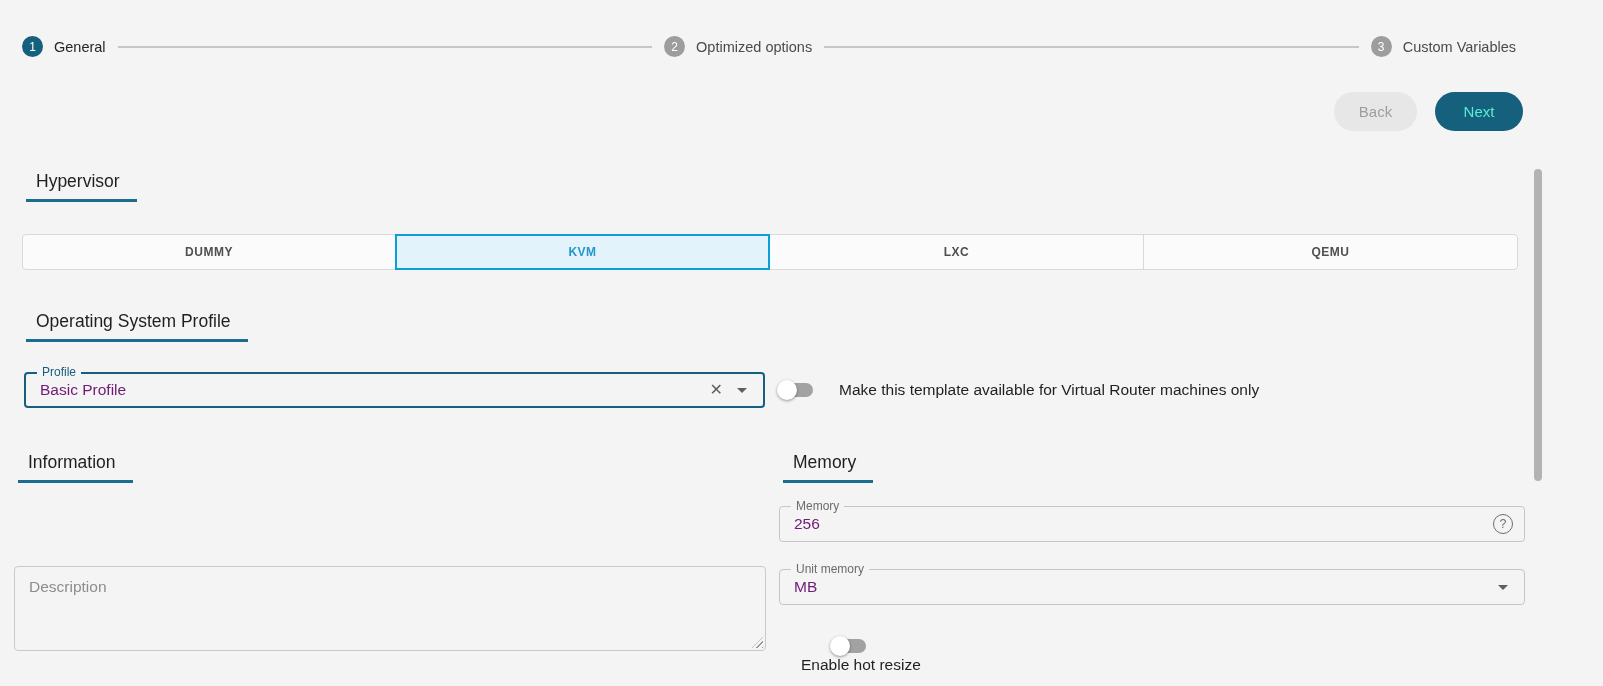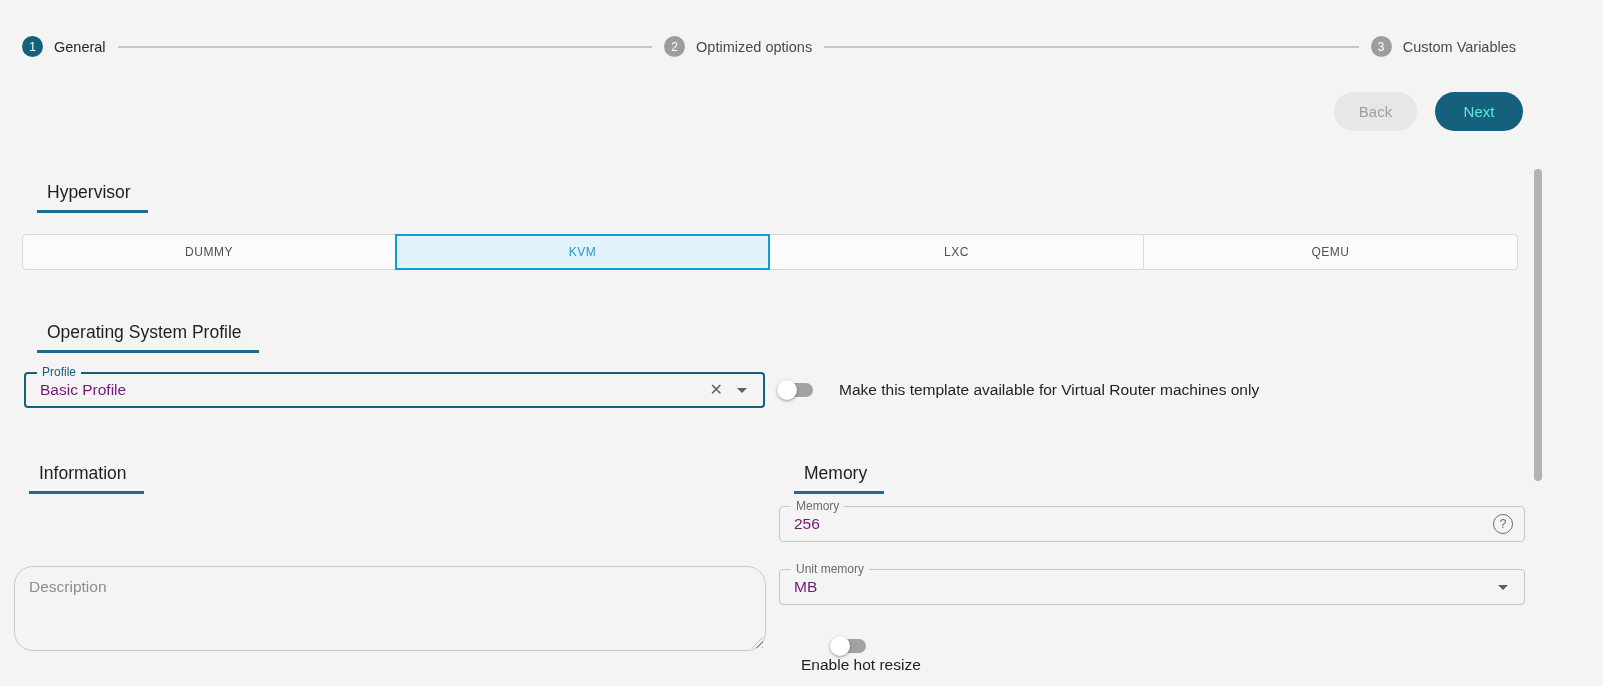--- a/index.html
+++ b/index.html
@@ -15,48 +15,48 @@
   .step.active .step-label{color:#262626;}
   .step-line{flex:1 1 auto;height:2px;background:#c6c6c6;margin:0 12px;}
 
   
   .actions{position:absolute;left:1334px;top:92px;display:flex;gap:18px;}
   .btn{height:39px;border:none;border-radius:20px;font-family:inherit;font-size:15px;cursor:pointer;padding:0;}
   .btn-back{width:83px;background:#e7e7e7;color:#9e9e9e;}
   .btn-next{width:88px;background:var(--primary,#15607d);color:#5eead4;}
 
   
-  .section-heading{position:absolute;margin:15px;font-size:17.5px;font-weight:400;color:#1f1f1f;padding:0 17px 7px 10px;border-bottom:3px solid var(--accent-underline,#1a6c90);}
+  .section-heading{position:absolute;margin:4px;font-size:17.5px;font-weight:400;color:#1f1f1f;padding:0 17px 7px 10px;border-bottom:3px solid var(--accent-underline,#1a6c90);}
   .h-hypervisor{left:22px;top:167px;}
   .h-os{left:22px;top:307px;}
   .h-info{left:14px;top:448px;}
   .h-memory{left:779px;top:448px;}
 
   
   .tabs{position:absolute;left:22px;top:234px;width:1496px;height:36px;display:grid;grid-template-columns:repeat(4,1fr);}
-  .tab{display:flex;align-items:center;justify-content:center;background:#fbfbfb;border:1px solid #d9d9d9;margin-left:-1px;font-size:12px;font-weight:400;letter-spacing:.5px;color:#4f4f4f;cursor:pointer;box-sizing:border-box;}
+  .tab{display:flex;align-items:center;justify-content:center;background:#fbfbfb;border:1px solid #d9d9d9;margin-left:-1px;font-size:12px;font-weight:700;letter-spacing:.5px;color:#4f4f4f;cursor:pointer;box-sizing:border-box;}
   .tab:first-child{margin-left:0;border-radius:4px 0 0 4px;}
   .tab:last-child{border-radius:0 4px 4px 0;}
   .tab.selected{background:var(--kvm-bg,#e3f3fb);border:2px solid var(--kvm-border,#0c9ed9);color:var(--kvm-text,#2497cb);z-index:1;}
 
   
   .field{position:absolute;border:1px solid #c6c6c6;border-radius:4px;background:transparent;box-sizing:border-box;}
   .field .flabel{position:absolute;top:-8px;left:11px;background:var(--page-bg,#f4f4f4);padding:0 5px;font-size:12px;line-height:14px;color:#6c6c6c;white-space:nowrap;}
   .field .fvalue{position:absolute;inset:0;width:100%;height:100%;box-sizing:border-box;border:none;background:transparent;font-family:inherit;font-size:15.5px;color:#701a75;padding:0 14px;outline:none;}
 
   .profile-field{left:24px;top:372px;width:741px;height:36px;border:2px solid var(--primary,#15607d);}
   .profile-field .flabel{color:var(--primary,#15607d);top:-9px;}
   .clear-x{position:absolute;right:40px;top:50%;transform:translateY(-50%);font-size:16px;color:#5f5f5f;cursor:pointer;line-height:1;}
   .caret{position:absolute;right:16px;top:50%;margin-top:-2px;width:0;height:0;border-left:5px solid transparent;border-right:5px solid transparent;border-top:5px solid #5f5f5f;cursor:pointer;}
 
   .name-field{left:14px;top:506px;width:752px;height:36px;border-color:#cdcdcd;}
   .name-field .flabel{color:#a3a3a3;}
   .name-field .fvalue{color:#a3a3a3;}
 
-  .desc-field{left:14px;top:566px;width:752px;height:85px;border-color:#c9c9c9;border-radius:19px;}
+  .desc-field{left:14px;top:566px;width:752px;height:85px;border-color:#c9c9c9;}
   .desc-field textarea{position:absolute;inset:0;width:100%;height:100%;box-sizing:border-box;background:transparent;border:none;resize:none;font-family:inherit;font-size:15.5px;color:#242424;padding:11px 14px;outline:none;}
   .desc-field textarea::placeholder{color:#8d8d8d;opacity:1;}
   .resize-handle{position:absolute;right:2px;bottom:2px;width:11px;height:11px;clip-path:polygon(100% 0,100% 100%,0 100%);background:repeating-linear-gradient(135deg,transparent 0 2.5px,#969696 2.5px 4px);cursor:nwse-resize;}
 
   .memory-field{left:779px;top:506px;width:746px;height:36px;}
   .help-icon{position:absolute;right:11px;top:50%;transform:translateY(-50%);width:18px;height:18px;border:1.5px solid #6e6e6e;border-radius:50%;color:#6e6e6e;font-size:12.5px;display:flex;align-items:center;justify-content:center;cursor:pointer;}
   .unit-field{left:779px;top:569px;width:746px;height:36px;}
 
   
   .switch-row{position:absolute;display:flex;align-items:center;cursor:pointer;height:24px;}

